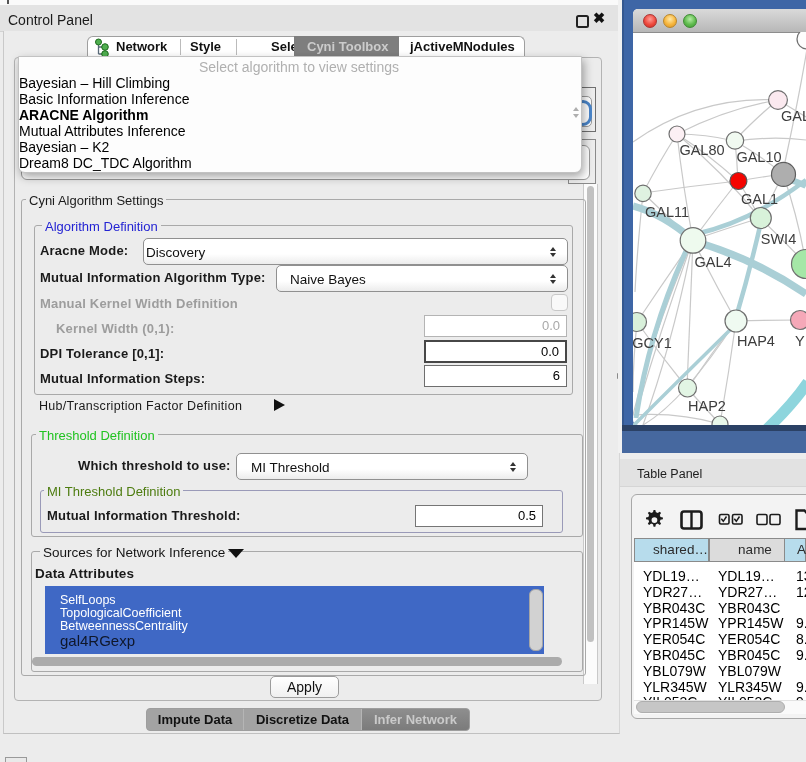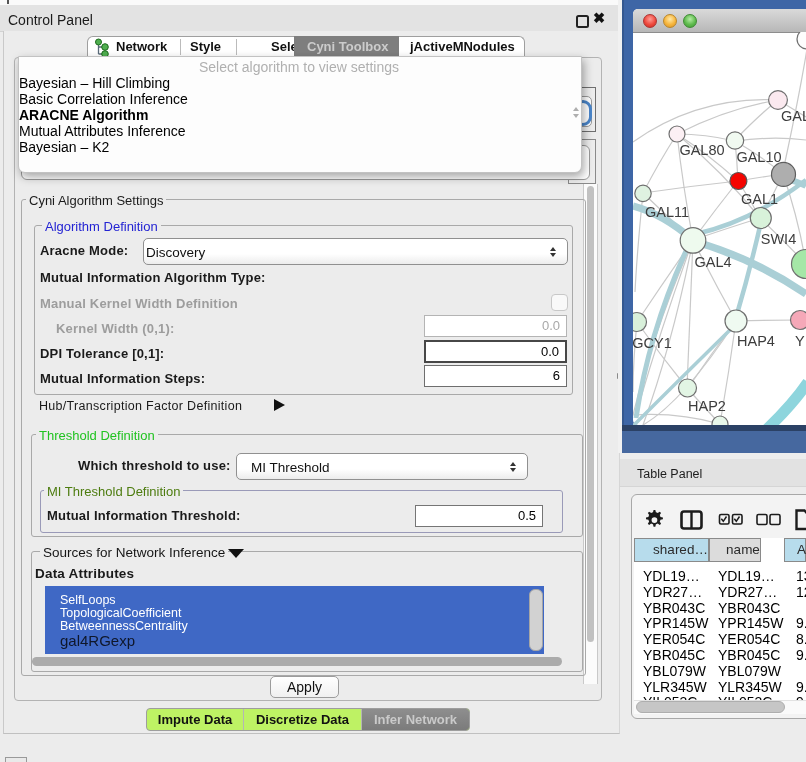--- a/index.html
+++ b/index.html
@@ -57,39 +57,44 @@
   <div class="abs" style="left:568px;top:87px;width:26px;height:43px;background:#ededed;border:1.5px solid #6f6f6f;"></div>
   <div class="abs" style="left:571px;top:96px;width:19px;height:29px;background:#fff;border:1px solid #9a9a9a;border-radius:5px;"></div>
   <div class="abs" style="left:574px;top:100px;width:12px;height:20px;border:3.5px solid #4b86ca;border-radius:9px;"></div>
   <div class="abs" style="left:568px;top:139px;width:26px;height:43px;background:#ededed;border:1.5px solid #8a8a8a;"></div>
   <div class="abs" style="left:21px;top:145px;width:567px;height:33px;background:#fff;border:1px solid #9a9a9a;border-radius:6px;"></div>
 
   <div class="abs" style="left:18px;top:56px;width:562px;height:115px;background:#fdfdfd;border:1px solid #c2c2c2;
        border-radius:0 0 7px 7px;box-shadow:2px 4px 10px rgba(0,0,0,0.35);"></div>
   <div class="abs" style="left:18px;top:59px;width:562px;text-align:center;font-size:14px;color:#b0b0b0;">Select algorithm to view settings</div>
   <div class="abs" style="left:19px;top:75px;font-size:14px;color:#000;">Bayesian – Hill Climbing</div>
-  <div class="abs" style="left:19px;top:91px;font-size:14px;color:#000;">Basic Correlation Inference</div>
+  <div class="abs" style="left:19px;top:91px;font-size:14px;color:#000;">Basic Information Inference</div>
   <div class="abs" style="left:19px;top:107px;font-size:14px;font-weight:bold;color:#000;">ARACNE Algorithm</div>
   <div class="abs" style="left:19px;top:123px;font-size:14px;color:#000;">Mutual Attributes Inference</div>
   <div class="abs" style="left:19px;top:139px;font-size:14px;color:#000;">Bayesian – K2</div>
+  <div class="abs" style="left:19px;top:155px;font-size:14px;color:#000;">Dream8 DC_TDC Algorithm</div>
   <div class="abs" style="left:573px;top:107px;width:0;height:0;border-left:3.5px solid transparent;border-right:3.5px solid transparent;border-bottom:4.5px solid #aeaeae;"></div>
   <div class="abs" style="left:573px;top:114px;width:0;height:0;border-left:3.5px solid transparent;border-right:3.5px solid transparent;border-top:4.5px solid #aeaeae;"></div>
 
   <div class="group" style="left:21px;top:199px;width:563px;height:475px;"></div>
   <div class="gcap" style="left:26px;top:193px;color:#1c1c1c;">Cyni Algorithm Settings</div>
 
   <div class="group" style="left:34px;top:225px;width:537px;height:168px;"></div>
   <div class="gcap" style="left:42px;top:219px;color:#2323d3;">Algorithm Definition</div>
 
   <div class="lbl" style="left:40px;top:243px;">Aracne Mode:</div>
   <div class="combo" style="left:143px;top:238px;width:423px;height:25px;">
       <span class="ct" style="left:2px;">Discovery</span>
       <span class="spin"></span>
     </div>
   <div class="lbl" style="left:40px;top:270px;">Mutual Information Algorithm Type:</div>
+  <div class="combo" style="left:276px;top:265px;width:290px;height:25px;">
+      <span class="ct" style="left:13px;">Naive Bayes</span>
+      <span class="spin"></span>
+    </div>
   <div class="glbl" style="left:40px;top:296px;">Manual Kernel Width Definition</div>
   <div class="abs" style="left:551px;top:294px;width:15px;height:15px;background:#f9f9f9;border:1px solid #c8c8c8;border-radius:4px;"></div>
   <div class="glbl" style="left:40px;top:321px;margin-left:16px;">Kernel Width (0,1):</div>
   <div class="inp" style="left:424px;top:315px;width:143px;height:22px;box-sizing:border-box;border:1px solid #b4b4b4;line-height:20px;color:#a8a8a8;">0.0</div>
   <div class="lbl" style="left:40px;top:346px;">DPI Tolerance [0,1]:</div>
   <div class="inp" style="left:424px;top:340px;width:143px;height:23px;box-sizing:border-box;border:2px solid #474747;line-height:19px;color:#000;">0.0</div>
   <div class="lbl" style="left:40px;top:371px;">Mutual Information Steps:</div>
   <div class="inp" style="left:424px;top:365px;width:143px;height:22px;box-sizing:border-box;border:1.5px solid #6e6e6e;line-height:19px;color:#000;">6</div>
 
   <div class="abs" style="left:39px;top:399px;font-size:12.5px;font-weight:400;color:#1a1a1a;letter-spacing:0.3px;">Hub/Transcription Factor Definition</div>
@@ -115,21 +120,21 @@
   <div class="abs" style="left:60px;top:593px;font-size:12.5px;color:#fff;">SelfLoops</div>
   <div class="abs" style="left:60px;top:606px;font-size:12.5px;color:#fff;">TopologicalCoefficient</div>
   <div class="abs" style="left:60px;top:619px;font-size:12.5px;color:#fff;">BetweennessCentrality</div>
   <div class="abs" style="left:60px;top:632px;font-size:15px;color:#0f172a;">gal4RGexp</div>
   <div class="abs" style="left:529px;top:589px;width:12px;height:60px;background:#d2d2d2;border:1px solid #a5a5a5;border-radius:6px;"></div>
   <div class="abs" style="left:32px;top:657px;width:530px;height:9px;background:#ababab;border-radius:5px;"></div>
 
   <div class="abs" style="left:270px;top:676px;width:67px;height:20px;background:linear-gradient(#ffffff,#f0f0f0);
        border:1px solid #9c9c9c;border-radius:5px;text-align:center;line-height:20px;font-size:14px;color:#111;">Apply</div>
 
-  <div class="abs" style="left:146px;top:708px;width:322px;height:21px;background:#bef264;border:1px solid #9e9e9e;border-radius:4px;overflow:hidden;">
+  <div class="abs" style="left:146px;top:708px;width:322px;height:21px;background:#a3a3a3;border:1px solid #9e9e9e;border-radius:4px;overflow:hidden;">
     <div class="abs" style="left:0;top:0;width:96px;height:21px;text-align:center;line-height:21px;font-size:13px;font-weight:600;color:#111;border-right:1px solid #b5b5b5;">Impute Data</div>
     <div class="abs" style="left:97px;top:0;width:117px;height:21px;text-align:center;line-height:21px;font-size:13px;font-weight:600;color:#111;border-right:1px solid #b5b5b5;">Discretize Data</div>
     <div class="abs" style="left:215px;top:0;width:107px;height:21px;text-align:center;line-height:21px;font-size:13px;font-weight:600;color:#cacaca;background:linear-gradient(#8e8e8e,#7b7b7b);">Infer Network</div>
   </div>
 
   <div class="abs" style="left:5px;top:757px;width:20px;height:8px;background:#e9e9e9;border:1px solid #999;"></div>
 
   <div class="abs" style="left:617px;top:373px;width:4px;height:6px;background:#8a8a8a;border-radius:1px;"></div>
 
   <div class="abs" style="left:618px;top:0;width:4px;height:453px;background:#f1f1f1;"></div>
@@ -246,21 +251,21 @@
       <path d="M101.3 18.8 l2 2.5 3.2-4.8" stroke-width="1.5"></path>
       <rect x="124" y="14.5" width="10" height="10" rx="1.5" stroke-width="1.6"></rect>
       <rect x="137" y="14.5" width="10" height="10" rx="1.5" stroke-width="1.6"></rect>
       <path d="M163.5 10.5 h8 l4 4.5 v14 h-12 z" stroke-width="2.4"></path>
     </g>
   </svg>
 
   <div class="abs" style="left:634px;top:538px;width:172px;height:174px;background:#fff;"></div>
   <div class="abs" style="left:634px;top:538px;width:75px;height:24px;background:#b7dcec;border:1px solid #8a8a8a;box-sizing:border-box;
        text-align:center;line-height:22px;font-size:13.5px;color:#2b2b2b;padding-left:18px;">shared…</div>
-  <div class="abs" style="left:709px;top:538px;width:52px;height:24px;background:#dcdcdc;border:1px solid #8a8a8a;box-sizing:border-box;
+  <div class="abs" style="left:709px;top:538px;width:76px;height:24px;background:#dcdcdc;border:1px solid #8a8a8a;box-sizing:border-box;
        text-align:center;line-height:22px;font-size:13.5px;color:#2b2b2b;padding-left:16px;">name</div>
   <div class="abs" style="left:784px;top:538px;width:22px;height:24px;background:#b7dcec;border:1px solid #8a8a8a;box-sizing:border-box;
        text-align:center;line-height:22px;font-size:13.5px;color:#2b2b2b;padding-left:12px;">A</div>
 
   <div id="trows" class="abs" style="left:634px;top:566px;width:172px;height:134px;overflow:hidden;font-size:14px;color:#000;">
     <div class="abs" style="left:9px;top:2px;">YDL19…</div>
       <div class="abs" style="left:84px;top:2px;">YDL19…</div>
       <div class="abs" style="left:162px;top:2px;">13</div>
     <div class="abs" style="left:9px;top:17.8px;">YDR27…</div>
       <div class="abs" style="left:84px;top:17.8px;">YDR27…</div>

